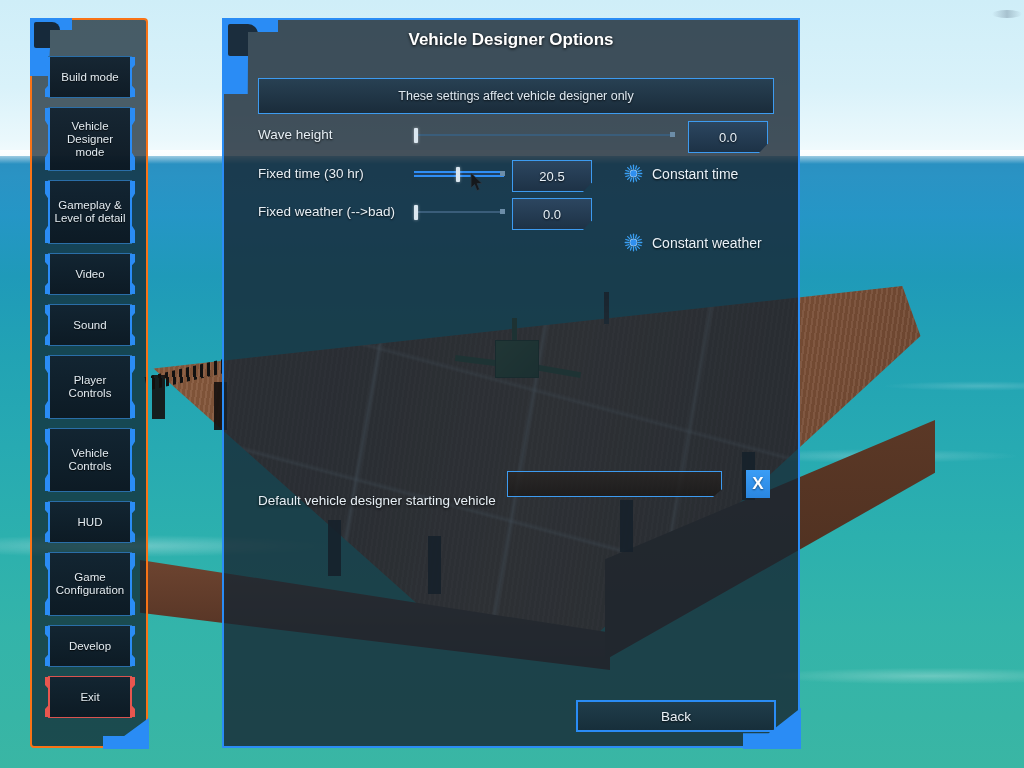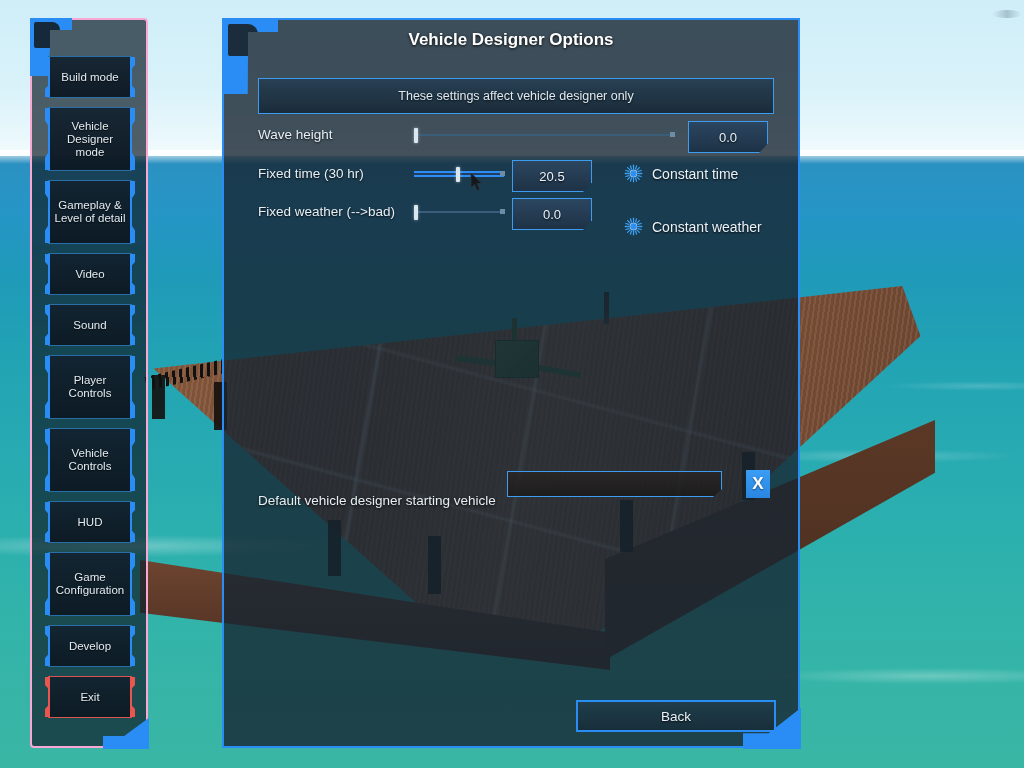--- a/index.html
+++ b/index.html
@@ -98,21 +98,21 @@
   .veh-mast  { left:512px; top:318px; width:5px; height:30px; background:#3a6538; }
   .pole {
     position:absolute; left:604px; top:292px; width:5px; height:32px;
     background:linear-gradient(to bottom,#222,#3a3a3a);
   }
 
   
   #sidebar {
     position:absolute; left:30px; top:18px; width:118px; height:730px;
     background:rgba(17,34,46,.72);
-    border:2px solid #f9a8d4;
+    border:2px solid #f97316;
     border-radius:4px;
   }
   .frame-corner { position:absolute; pointer-events:none; }
   .sb-corner-tl {
     left:-2px; top:-2px; width:42px; height:58px;
     background:#2a8cf5;
     clip-path:polygon(0 0, 100% 0, 100% 12px, 20px 12px, 20px 30px, 44% 100%, 0 100%);
   }
   .sb-corner-tl-inner {
     position:absolute; left:4px; top:4px; width:26px; height:26px;
@@ -391,21 +391,21 @@
         </div>
       </div>
       <div class="row" style="top: 177px;">
         <div class="row-label">Fixed weather (--&gt;bad)</div>
         <div class="slider" style="left: 190px; width: 90px;">
           <div class="slider-track"></div>
           <div class="slider-end"></div>
           <div class="slider-thumb" style="left:0px"></div>
         </div>
         <div class="valbox" style="left: 288px; width: 80px; top: 1px;">0.0</div>
-        <div class="check-row" style="left: 400px; top: 20px;">
+        <div class="check-row" style="left: 400px; top: 36px;">
 <svg class="burst" viewBox="0 0 24 24">
   <g stroke="#3aa0f5" stroke-width="1.6" stroke-linecap="round">
     <line x1="12" y1="1.5" x2="12" y2="6"></line>
               <line x1="12" y1="18" x2="12" y2="22.5"></line>
     <line x1="1.5" y1="12" x2="6" y2="12"></line>
               <line x1="18" y1="12" x2="22.5" y2="12"></line>
     <line x1="4.6" y1="4.6" x2="7.8" y2="7.8"></line>
               <line x1="16.2" y1="16.2" x2="19.4" y2="19.4"></line>
     <line x1="19.4" y1="4.6" x2="16.2" y2="7.8"></line>
               <line x1="7.8" y1="16.2" x2="4.6" y2="19.4"></line>

